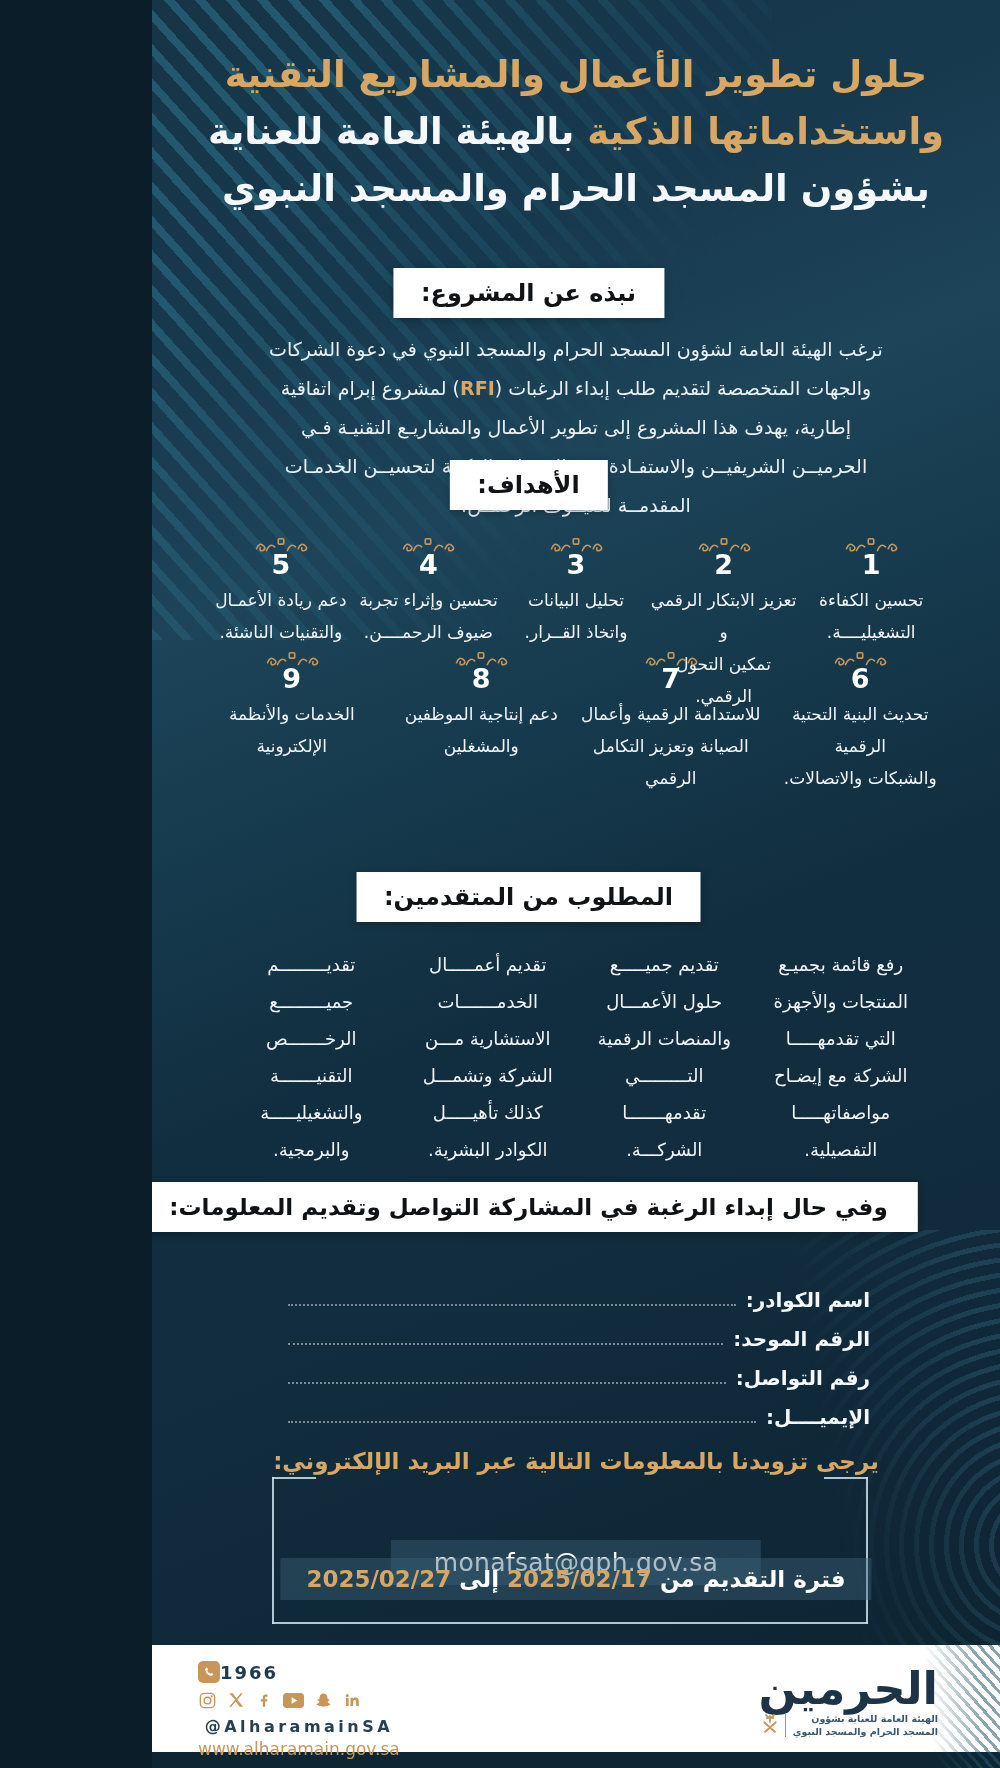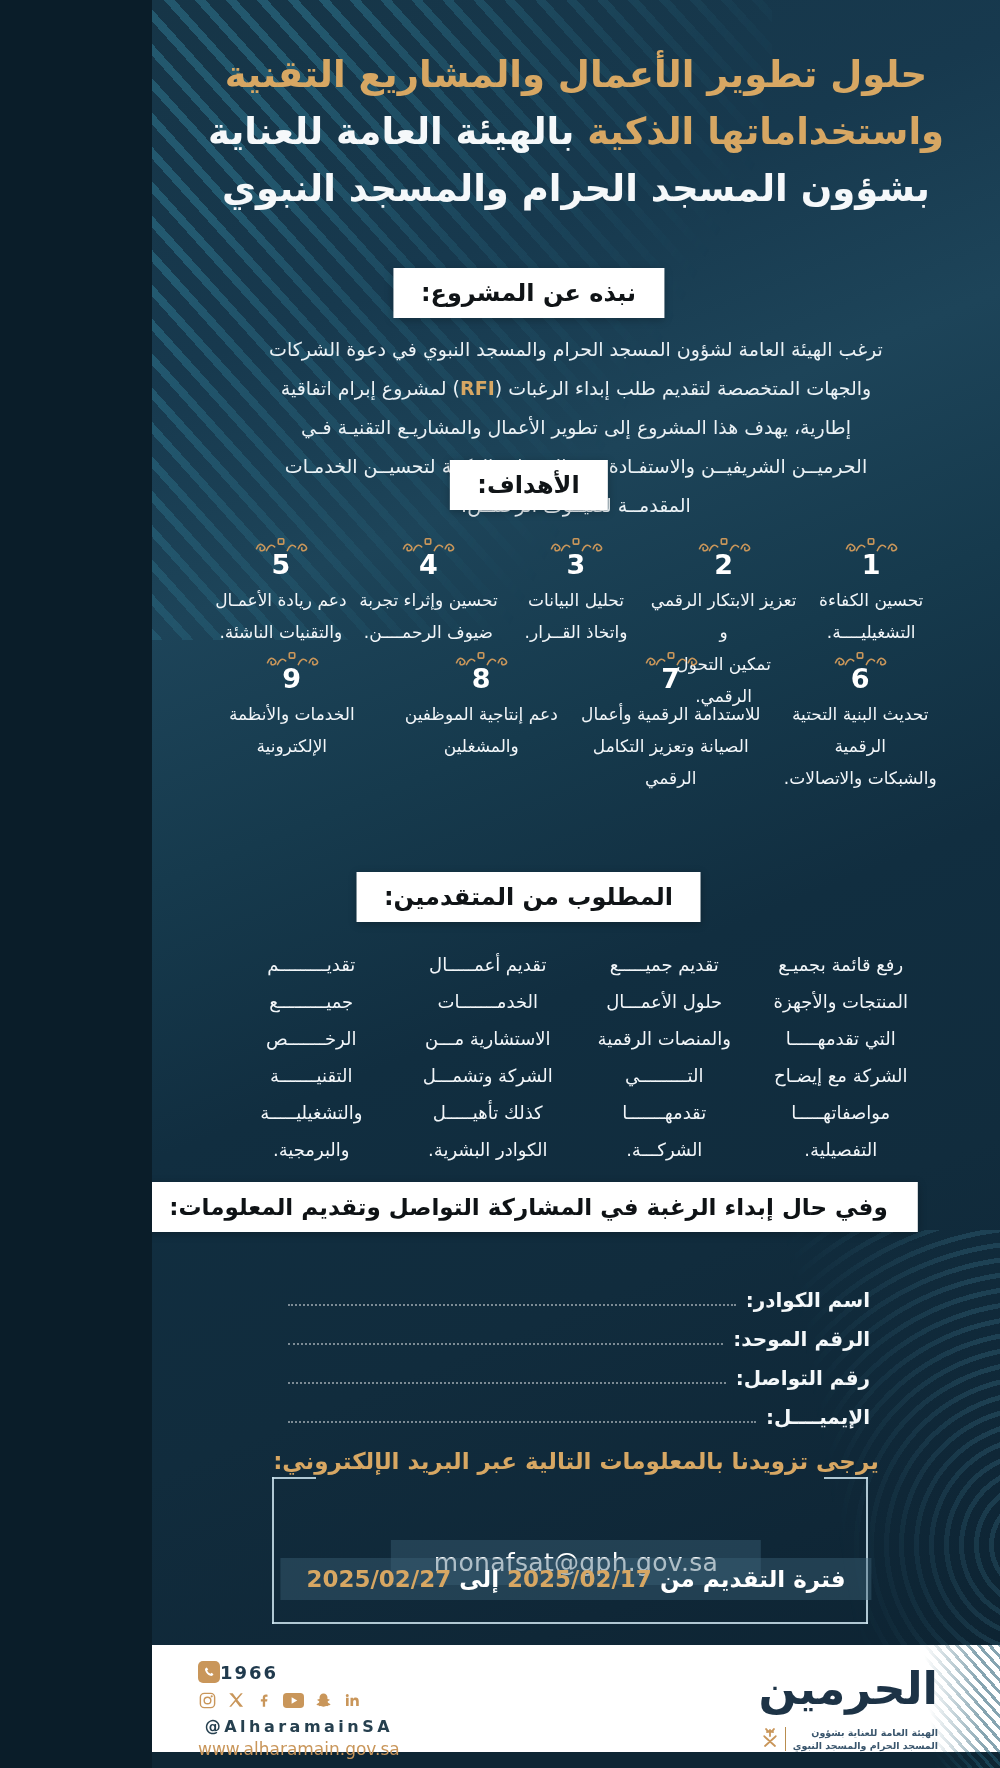--- a/index.html
+++ b/index.html
@@ -94,21 +94,21 @@
   }
   .f-left{position:absolute; left:46px; top:1660px; direction:ltr; text-align:left;}
   .f-phone{display:flex; align-items:center; gap:0; height:24px;}
   .f-phone .pnum{color:#203a4d; font-size:18px; font-weight:bold; letter-spacing:2px;}
   .phone-box{width:22px; height:22px; background:#c9965a; border-radius:5px; display:flex; align-items:center; justify-content:center;}
   .f-social{display:flex; align-items:center; gap:10px; margin-top:5px; height:22px;}
   .f-handle{color:#26404f; font-size:16px; font-weight:bold; letter-spacing:3.5px; margin-top:6px;text-align:center;}
   .f-site{color:#c9965a; font-size:17px; margin-top:3px;}
   .f-right{position:absolute; right:62px; top:1666px; text-align:left; direction:ltr;}
   .f-logo{font-size:45px; font-weight:bold; color:#1d3346; line-height:46px; text-align:right; direction:rtl;}
-  .org-row{display:flex; align-items:center; gap:7px; margin-top:14px; justify-content:flex-end;}
+  .org-row{display:flex; align-items:center; gap:7px; margin-top:0; justify-content:flex-end;}
   .org-divider{width:1px; height:24px; background:#b98d4f;}
   .org-text{font-size:9.5px; line-height:13px; color:#3a566d; text-align:right; direction:rtl; font-weight:bold;}
   svg .g{stroke:#c9965a; fill:none; stroke-width:1.8; stroke-linecap:round;}
   svg .gf{fill:#c9965a;}
 </style>
 </head>
 <body>
 
 <div class="poster">
   <div class="hatch-tl"></div>

